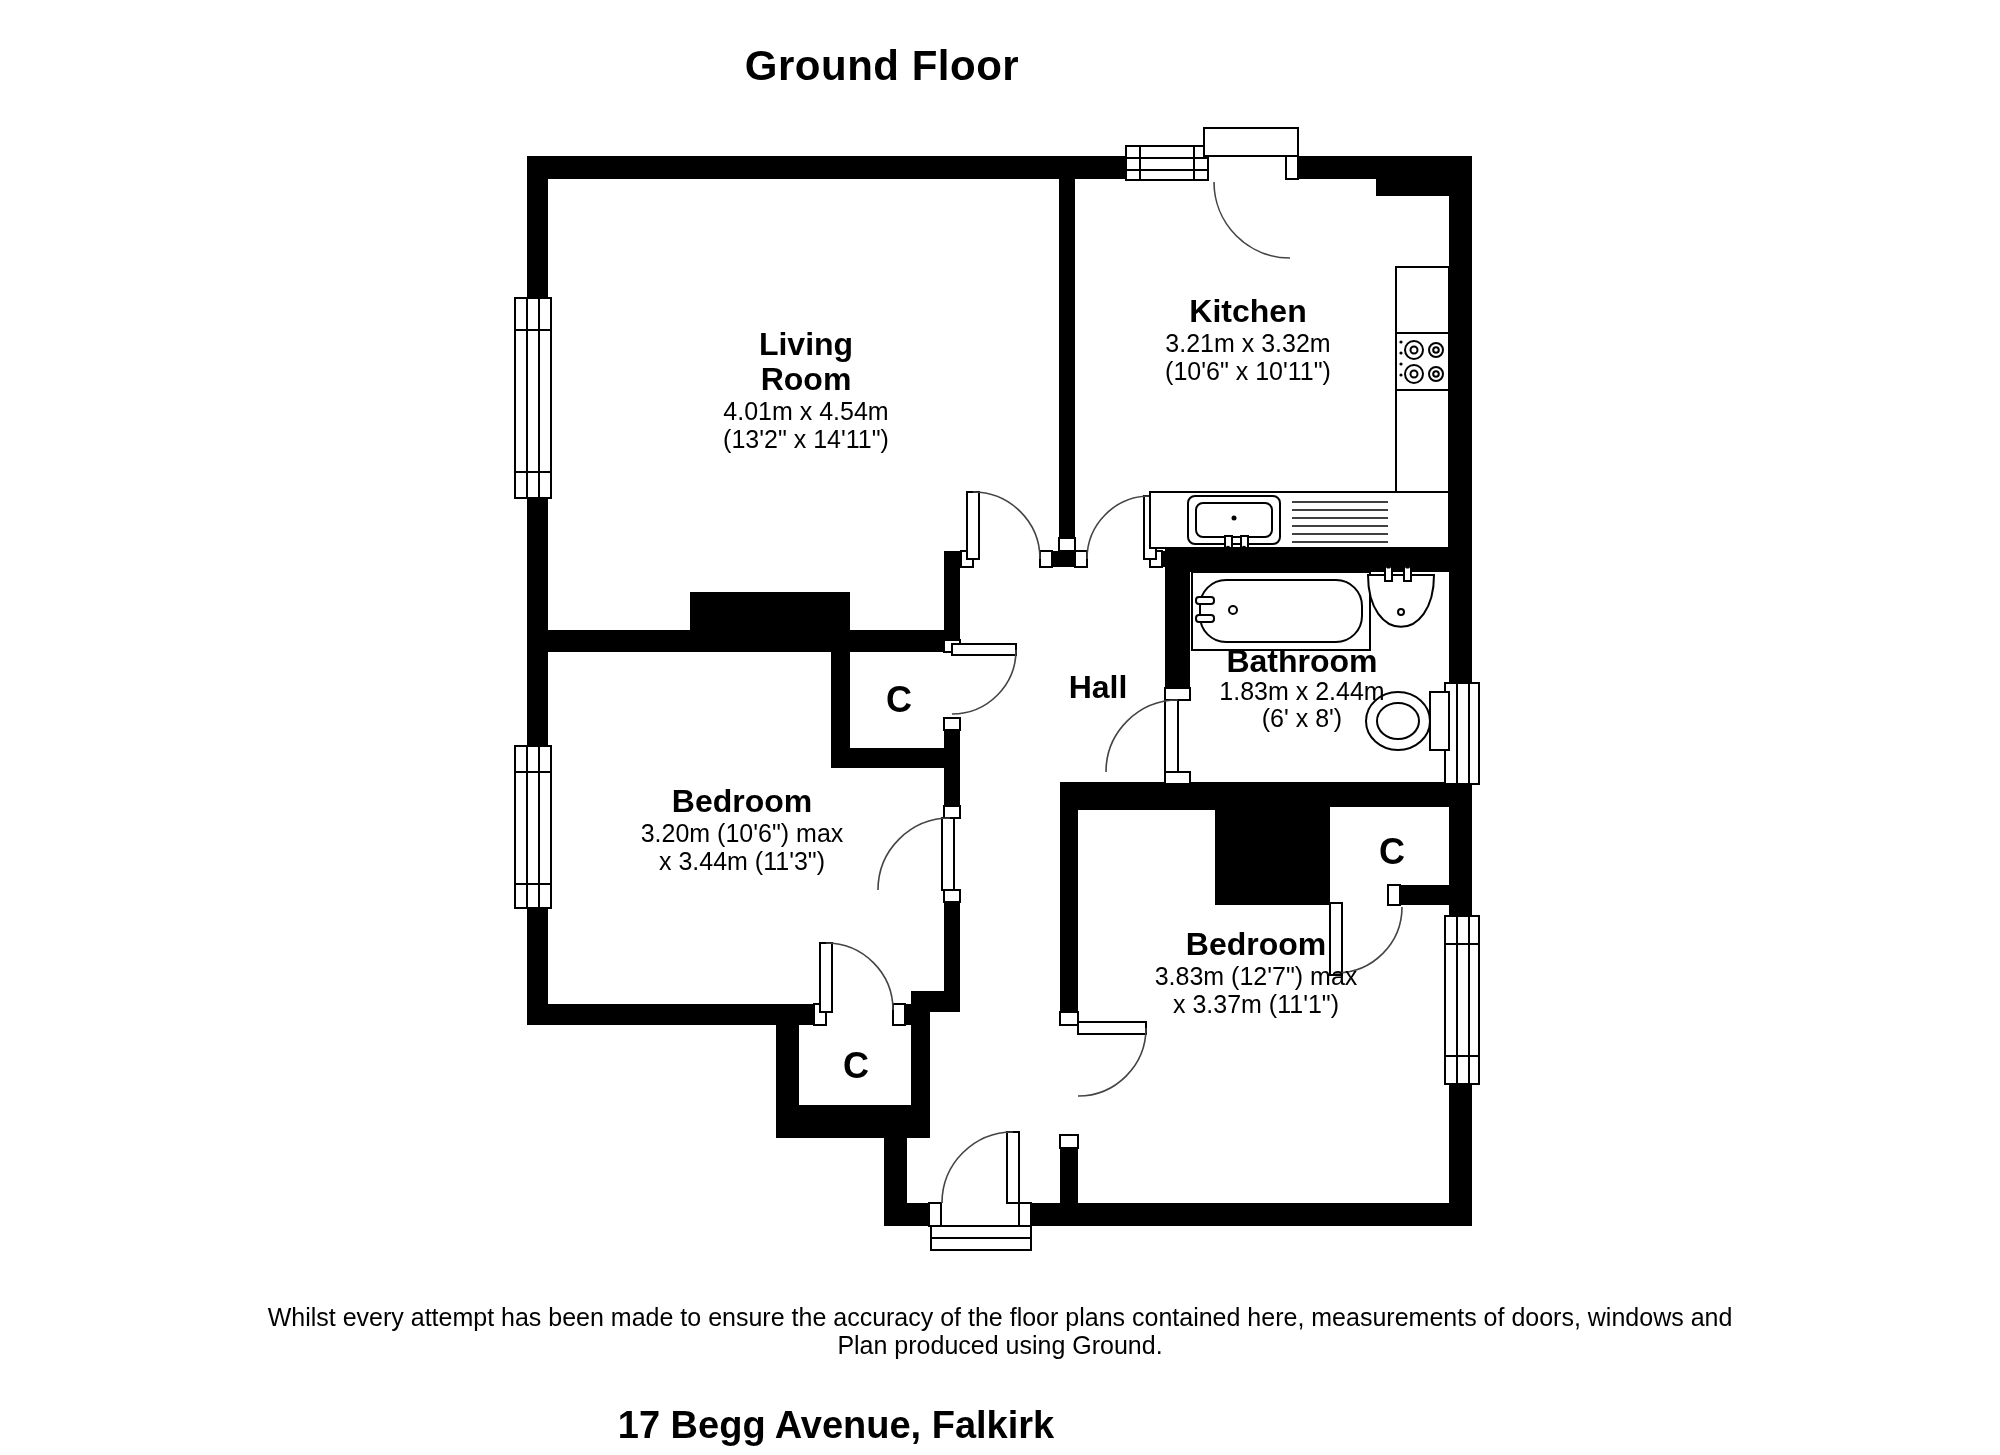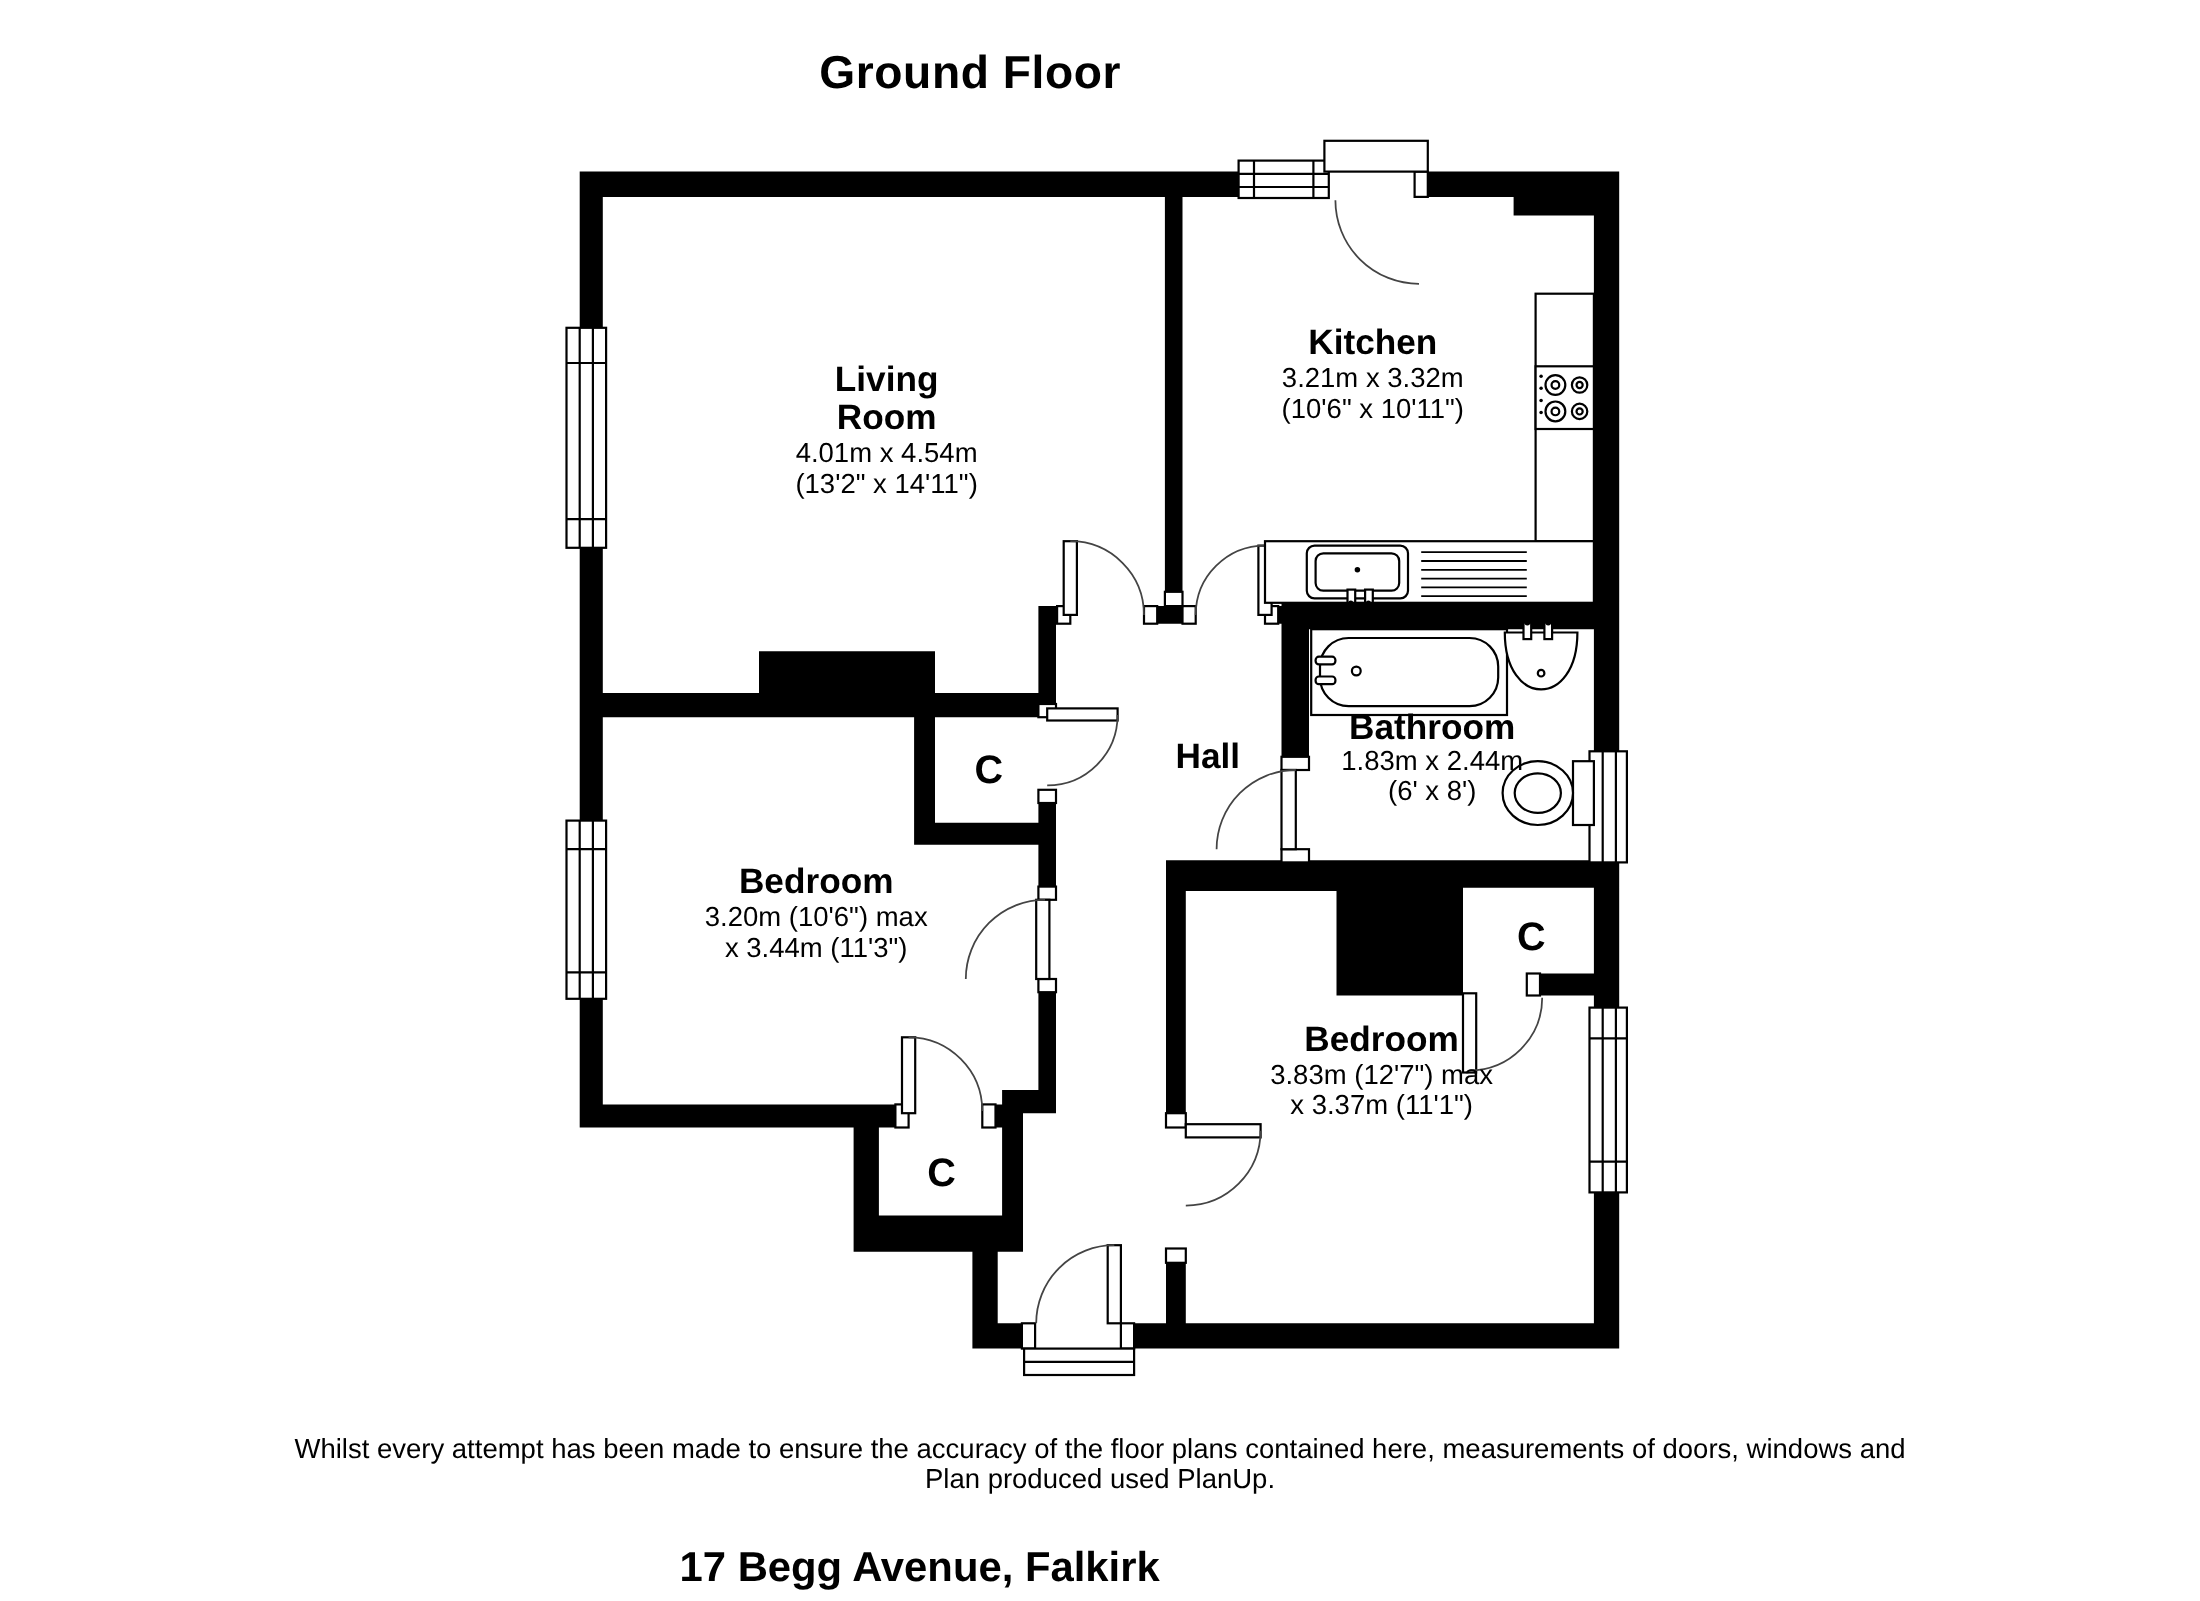--- a/index.html
+++ b/index.html
@@ -239,18 +239,18 @@
         <text class="room-dim" x="1256" y="1013">x 3.37m (11'1")</text>
       </g>
       <text class="closet-label" x="899" y="712">C</text>
       <text class="closet-label" x="856" y="1078">C</text>
       <text class="closet-label" x="1392" y="864">C</text>
     </g>
   </svg>
 
   <div class="footer">
     <div>Whilst every attempt has been made to ensure the accuracy of the floor plans contained here, measurements of doors, windows and</div>
-    <div>Plan produced used PlanUp.</div>
+    <div>Plan produced using Ground.</div>
   </div>
 
   <div class="address">17 Begg Avenue, Falkirk</div>
 
 </div>
 
 </body></html>

